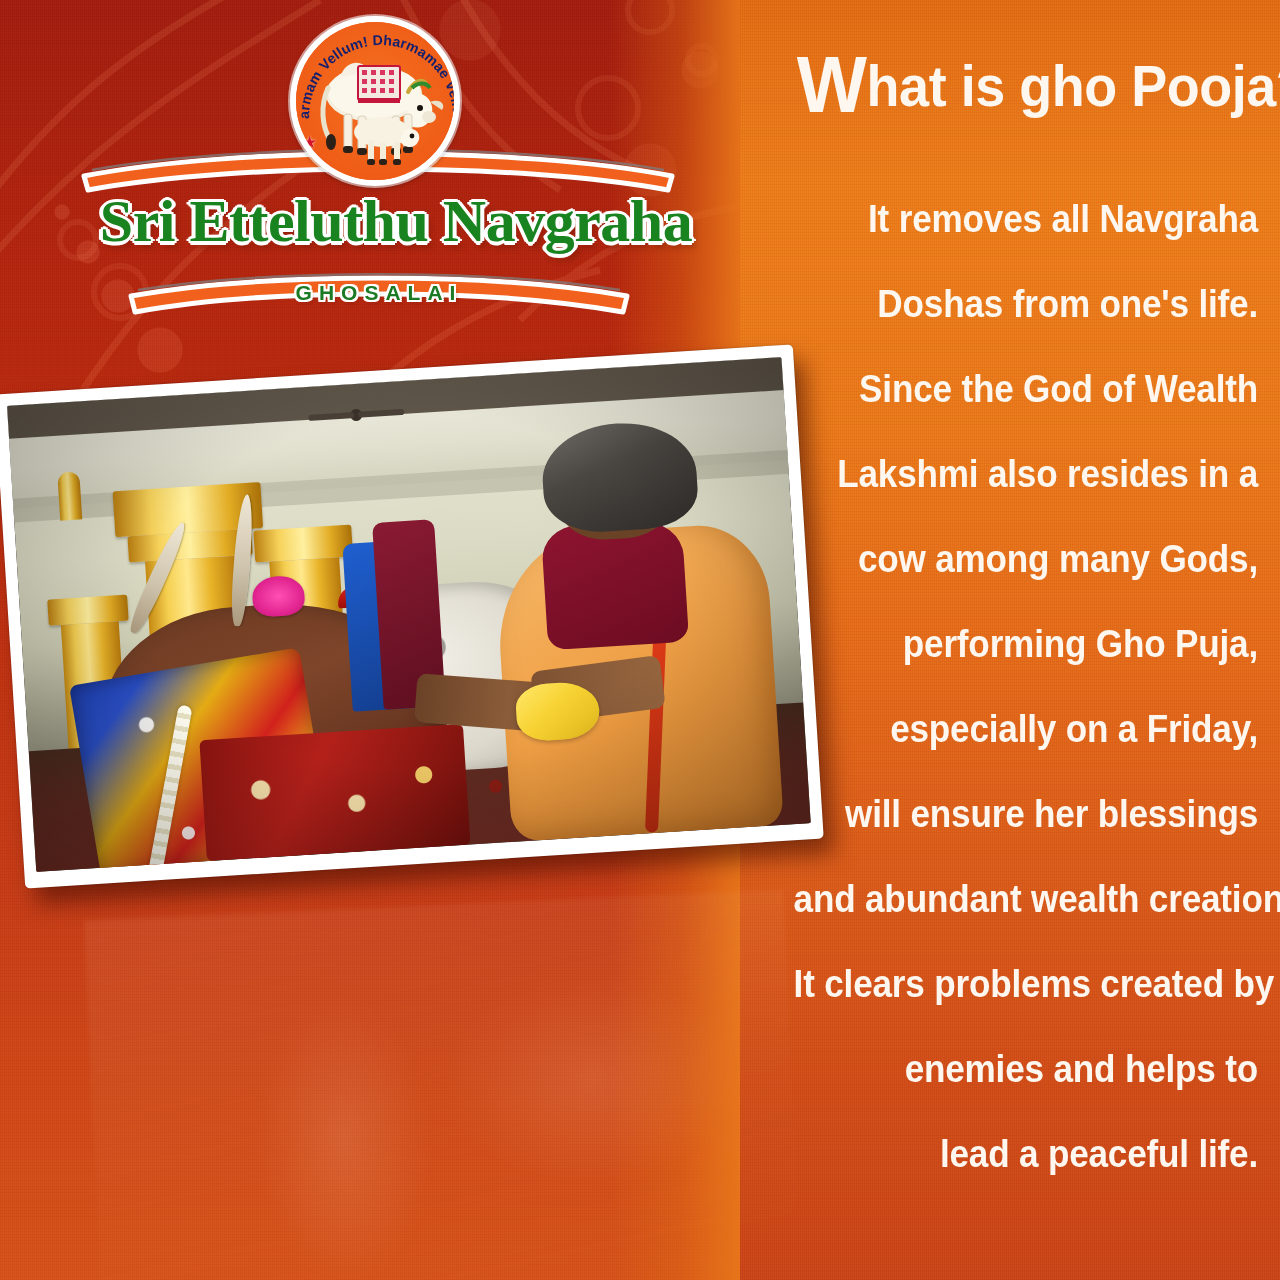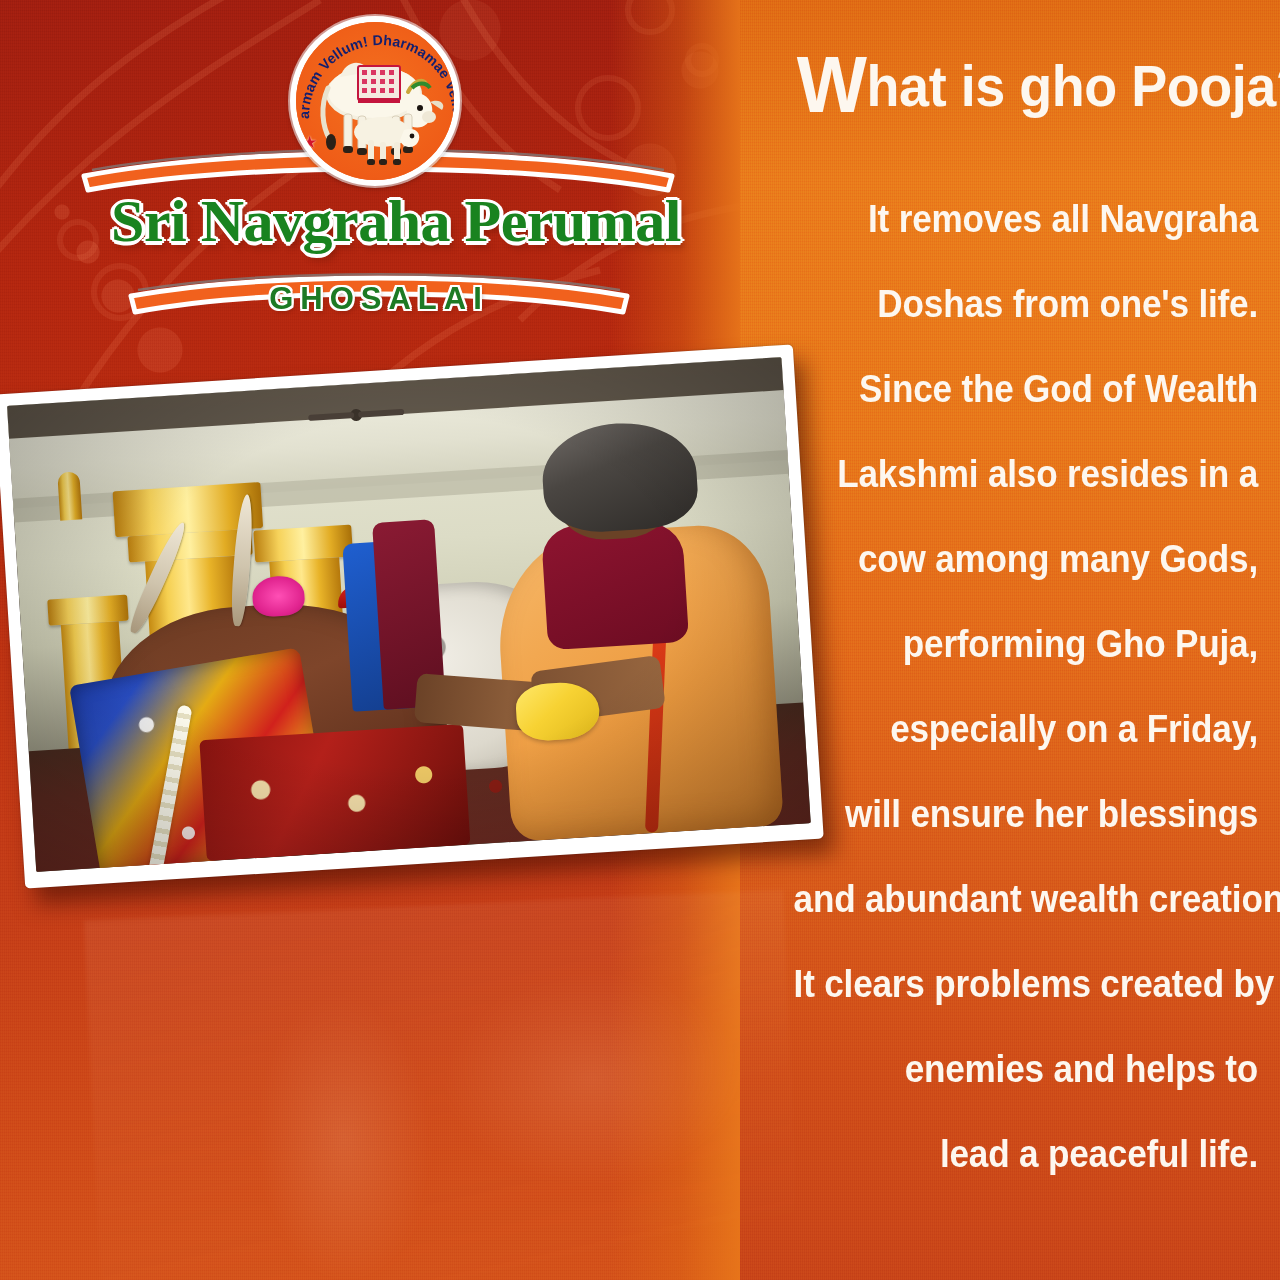--- a/index.html
+++ b/index.html
@@ -121,21 +121,21 @@
       -3px 0 0 #fff, 3px 0 0 #fff, 0 -3px 0 #fff, 0 3px 0 #fff,
       -2px -2px 0 #fff, 2px -2px 0 #fff, -2px 2px 0 #fff, 2px 2px 0 #fff,
       -4px 0 0 #fff, 4px 0 0 #fff, 0 4px 0 #fff,
       4px 6px 6px rgba(90,20,0,.45);
     white-space:nowrap;
   }
   .logo-sub{
     position:absolute; left:48px; top:265px; width:506px;
     text-align:center;
     font-family:"Liberation Sans", sans-serif;
-    font-weight:bold; font-size:31px; letter-spacing:7px;
+    font-weight:bold; font-size:21px; letter-spacing:7px;
     color:#1d7a24;
     text-shadow:
       -2px 0 0 #fff, 2px 0 0 #fff, 0 -2px 0 #fff, 0 2px 0 #fff,
       -2px -2px 0 #fff, 2px -2px 0 #fff, -2px 2px 0 #fff, 2px 2px 0 #fff,
       2px 3px 4px rgba(80,20,0,.35);
     white-space:nowrap;
   }
 
   
   .photo-wrap{
@@ -421,21 +421,21 @@
         </defs>
         <text>
           <textPath href="#mottoArc" startOffset="50%" text-anchor="middle">Dharmam Vellum! Dharmamae Vellum!!</textPath>
         </text>
       </svg>
 
       <span class="star l">★</span>
       <span class="star r">★</span>
     </div>
 
-    <div class="logo-name">Sri Navgraha Perumal</div>
+    <div class="logo-name">Sri Etteluthu Navgraha</div>
 
     <div class="ribbon ribbon-bot">
       <svg viewBox="0 0 506 52" preserveAspectRatio="none">
         <path d="M5 30 C 140 6, 366 6, 501 30 L 497 46 C 366 22, 140 22, 9 46 Z" fill="#f1611d" stroke="#ffffff" stroke-width="5" stroke-linejoin="round"></path>
         <path d="M12 24 C 145 3, 361 3, 494 24" fill="none" stroke="#7d7d7d" stroke-width="2.4" opacity=".75"></path>
       </svg>
     </div>
     <div class="logo-sub">GHOSALAI</div>
   </div>
 

